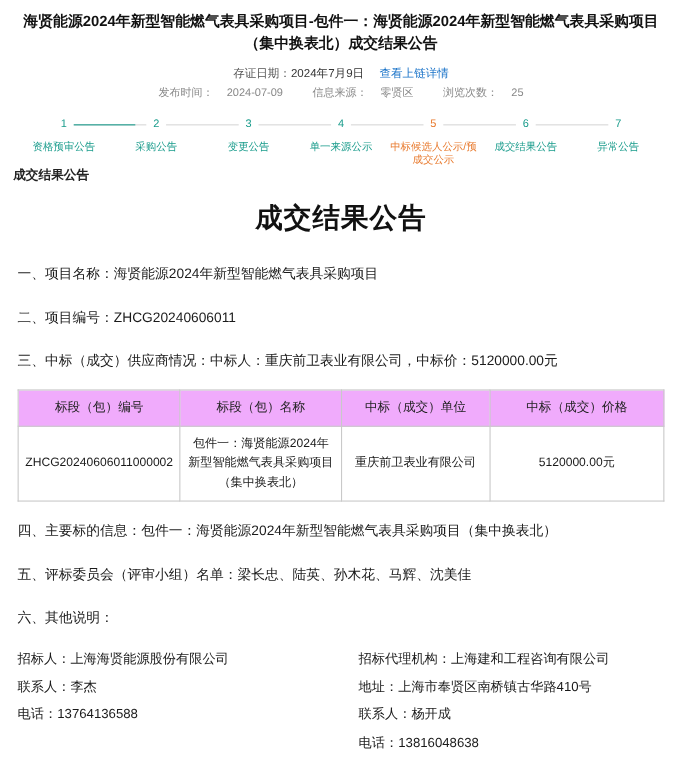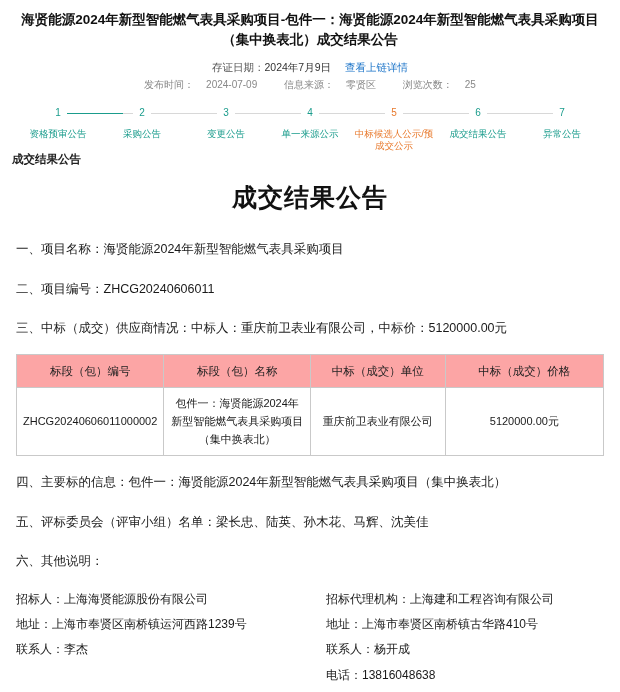--- a/index.html
+++ b/index.html
@@ -126,21 +126,21 @@
     font-size: 11px;
   }
   table.award th, table.award td {
     border: 1px solid #c9c9c9;
     padding: 7px 6px;
     text-align: center;
     vertical-align: middle;
     line-height: 1.6;
   }
   table.award th {
-    background: #fca5a5;
+    background: #f0abfc;
     font-weight: normal;
     color: #222;
     font-size: 11.5px;
   }
   table.award td { color: #1a1a1a; }
   .col1 { width: 25%; }
   .col2 { width: 25%; }
   .col3 { width: 23%; }
   .col4 { width: 27%; }
 
@@ -242,22 +242,22 @@
     </tbody>
   </table>
 
   <div class="para">四、主要标的信息：包件一：海贤能源2024年新型智能燃气表具采购项目（集中换表北）</div>
   <div class="para">五、评标委员会（评审小组）名单：梁长忠、陆英、孙木花、马辉、沈美佳</div>
   <div class="para">六、其他说明：</div>
 
   <div class="contacts">
     <div class="col">
       <div>招标人：上海海贤能源股份有限公司</div>
-      <div>地址：上海市奉贤区南桥镇运河西路1239号</div>
       <div>联系人：李杰</div>
+      <div>电话：13764136588</div>
     </div>
     <div class="col right">
       <div>招标代理机构：上海建和工程咨询有限公司</div>
       <div>地址：上海市奉贤区南桥镇古华路410号</div>
       <div>联系人：杨开成</div>
       <div>电话：13816048638</div>
     </div>
   </div>
 
   <div class="date-line">2024年07月09日</div>

